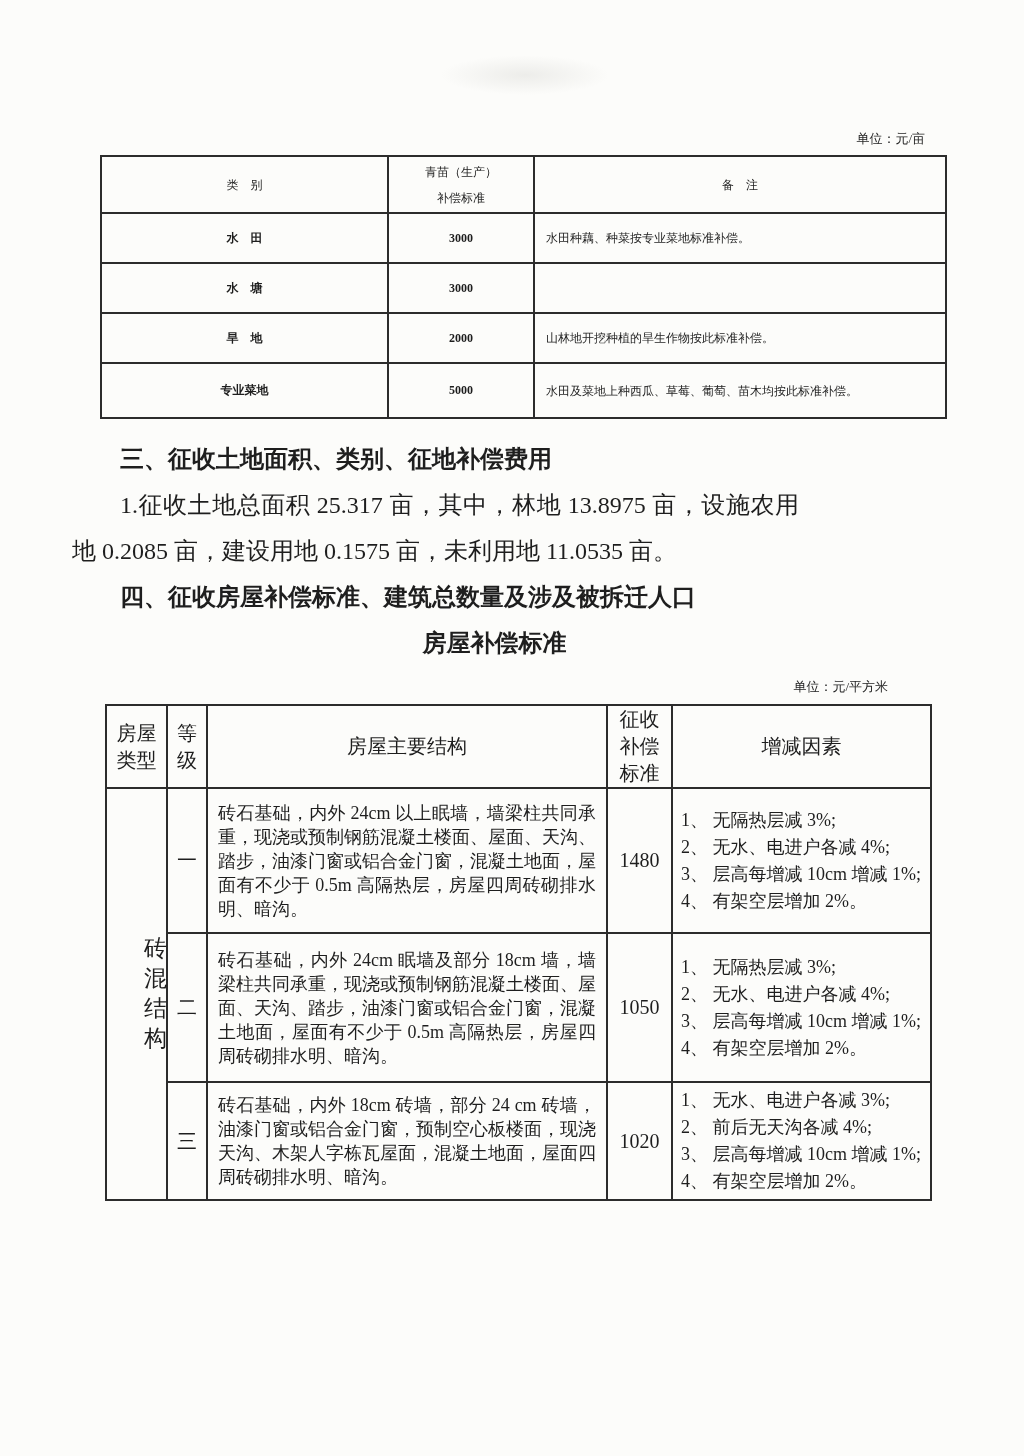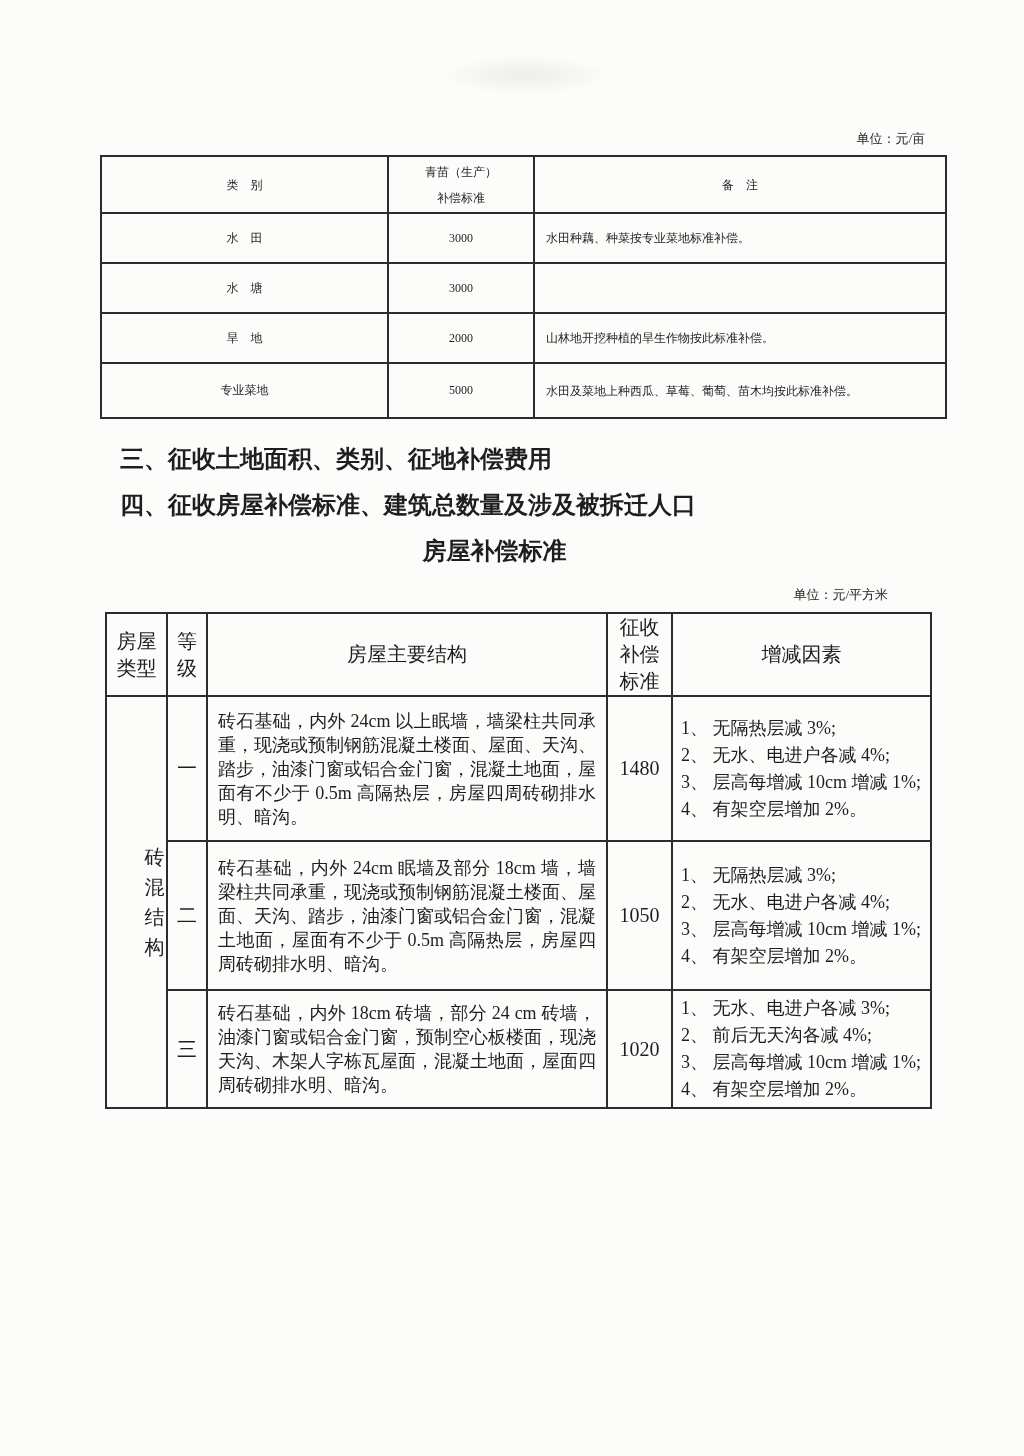--- a/index.html
+++ b/index.html
@@ -37,42 +37,42 @@
   th, td { border: 2px solid #2c2c2c; }
   th { font-weight: normal; text-align: center; }
   .pre { white-space: pre-line; }
 
   
   .t1 { margin-left: 100px; width: 845px; font-size: 12px; }
   .t1 tr { height: 50px; }
   .t1 tr.hrow { height: 57px; }
   .t1 tr.last { height: 55px; border-radius: 15px; }
   .t1 th { line-height: 26px; }
-  .t1 td.cat, .t1 td.num { text-align: center; }
+  .t1 td.cat, .t1 td.num { text-align: center; font-weight: bold; }
   .t1 td.note { padding: 8px 11px; line-height: 26px; text-align: left; }
 
   
   .textblock {
     margin: 17px 0 0 72px;
     width: 845px;
     font-size: 24px;
     line-height: 46px;
   }
   .textblock p { margin: 0; }
   .heading { font-weight: bold; text-indent: 2em; }
   .para { text-indent: 2em; width: 727px; text-align: justify; }
   .subtitle { text-align: center; font-weight: bold; }
 
   
   .t2 { margin-left: 105px; width: 825px; font-size: 18px; }
   .t2 th { font-size: 20px; line-height: 27px; height: 82px; padding: 0 2px; }
   .t2 tr.r1 { height: 145px; }
   .t2 tr.r2 { height: 149px; }
   .t2 tr.r3 { height: 118px; }
-  .t2 td.vert { text-align: center; vertical-align: middle; font-size: 20px; padding-left: 37px; }
+  .t2 td.vert { text-align: center; vertical-align: middle; font-size: 23px; padding-left: 37px; }
   .t2 td.vert .vtext { width: 1em; margin: 0 auto; line-height: 30px; word-break: break-all; text-align: center; }
   .t2 td.grade { text-align: center; font-size: 20px; }
   .t2 td.structure { padding: 5px 10px; line-height: 24px; text-align: justify; vertical-align: middle; }
   .t2 td.num { text-align: center; font-size: 20px; }
   .t2 td.factors { padding: 4px 6px 4px 8px; vertical-align: middle; }
   .t2 td.factors .factor-line { line-height: 27px; white-space: nowrap; overflow: hidden; }
 </style>
 </head>
 <body>
 
@@ -113,20 +113,21 @@
       <tr class="last">
         <td class="cat">专业菜地</td>
         <td class="num">5000</td>
         <td class="note">水田及菜地上种西瓜、草莓、葡萄、苗木均按此标准补偿。</td>
       </tr>
     </tbody>
   </table>
 
   <div class="textblock">
     <p class="heading">三、征收土地面积、类别、征地补偿费用</p>
+    <p class="para">1.征收土地总面积 25.317 亩，其中，林地 13.8975 亩，设施农用地 0.2085 亩，建设用地 0.1575 亩，未利用地 11.0535 亩。</p>
     <p class="heading">四、征收房屋补偿标准、建筑总数量及涉及被拆迁人口</p>
     <p class="subtitle">房屋补偿标准</p>
   </div>
 
   <div class="unit-label u2">单位：元/平方米</div>
 
   <table class="t2">
     <colgroup>
       <col style="width:61px">
       <col style="width:40px">

